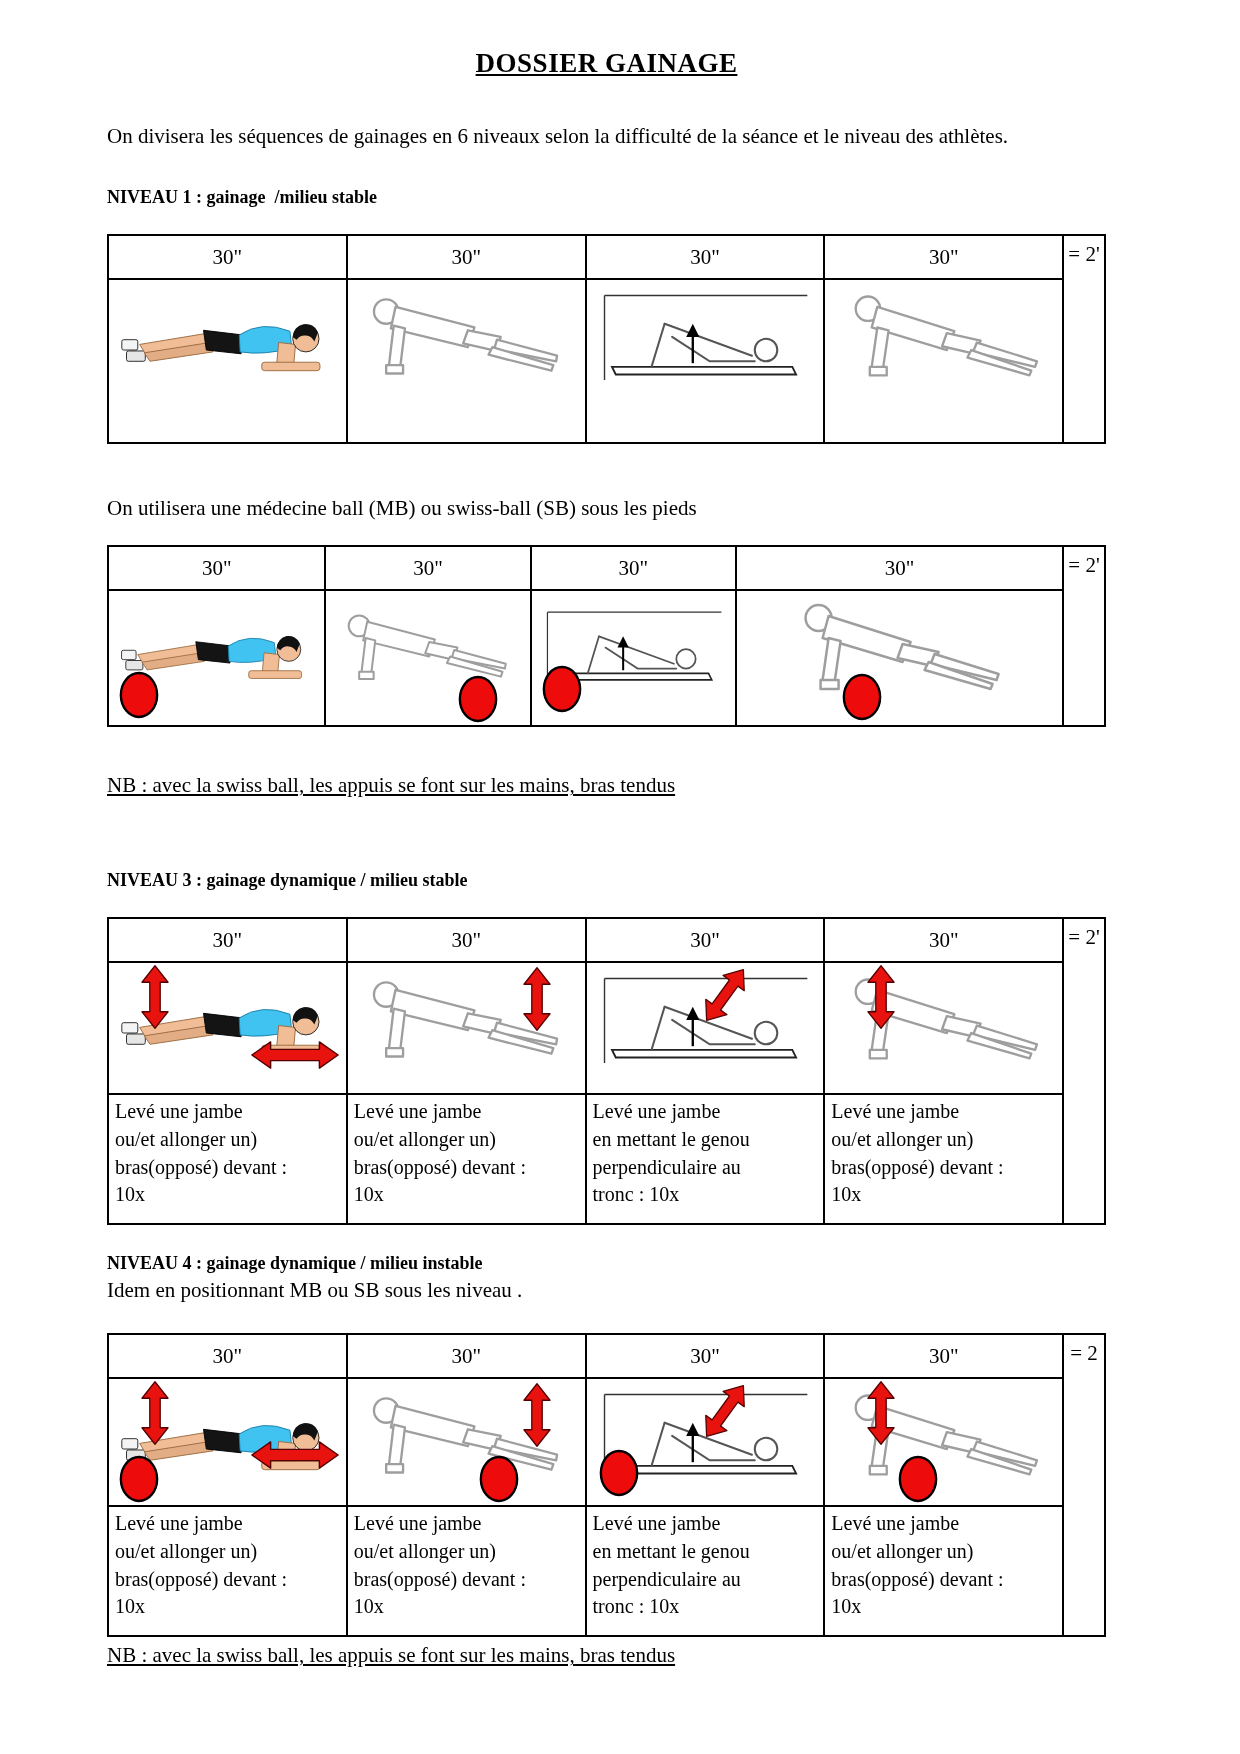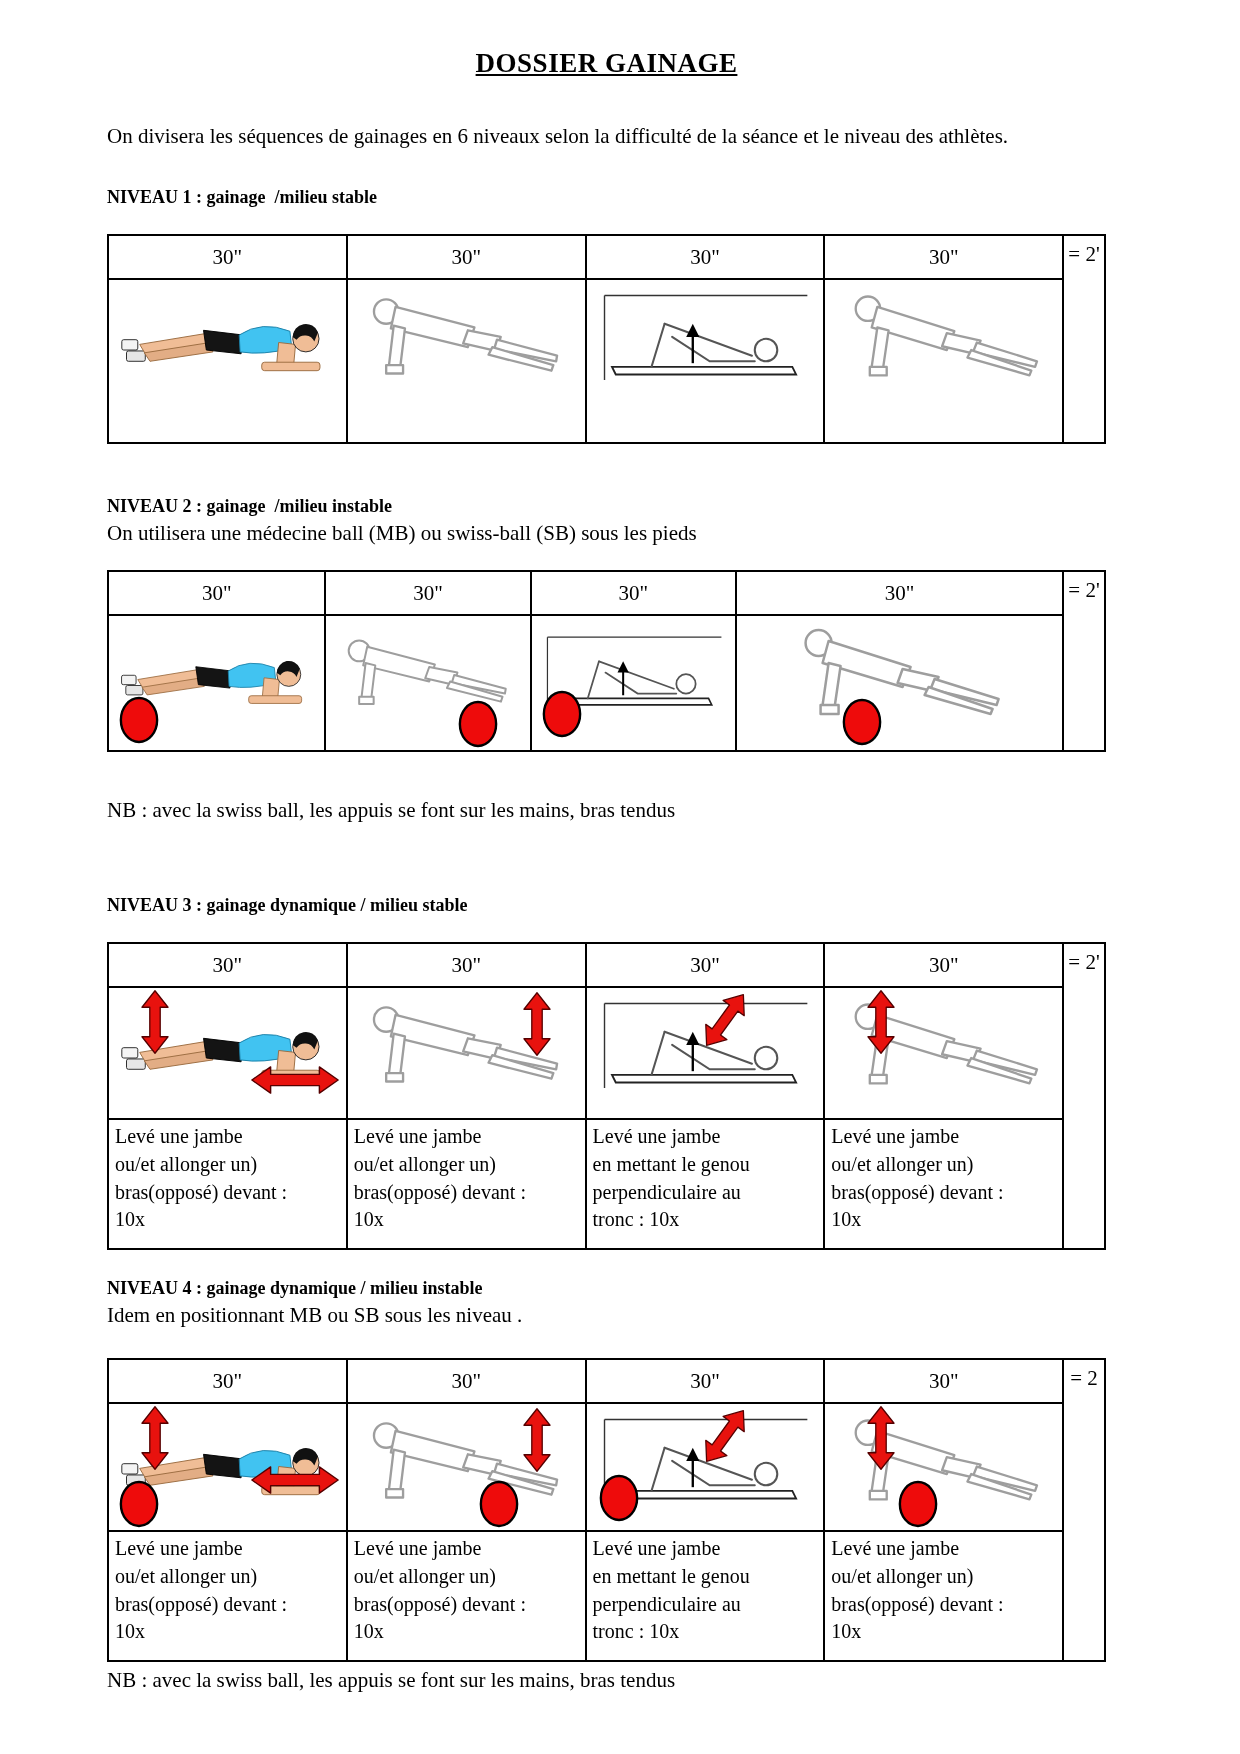--- a/index.html
+++ b/index.html
@@ -2,21 +2,21 @@
 <html><head>
 <meta charset="utf-8">
 <style>
   html,body{margin:0;padding:0;background:#fff;}
   body{width:1240px;height:1754px;color:#000;font-family:"Liberation Serif",serif;overflow:hidden;}
   .page{padding:48px 134px 0 107px;}
   .title{font-size:27px;font-weight:bold;text-align:center;text-decoration:underline;margin:0 0 42px 0;letter-spacing:.5px;}
   .intro{font-size:21px;line-height:1.45;margin:0;}
   .lvl{font-size:18px;font-weight:bold;margin:0 0 4px 0;white-space:pre-wrap;}
   .sub{font-size:21px;margin:0;}
-  .note{font-size:21px;margin:0;}
+  .note{font-size:21px;margin:0;text-decoration:underline;}
   #sec1{margin-top:36px;}
   #sec2{margin-top:52px;}
   #note1{margin-top:46px;}
   #sec3{margin-top:72px;}
   #sec4{margin-top:28px;}
   #note2{margin-top:6px;}
   table.ex{width:100%;border-collapse:collapse;table-layout:fixed;}
   table.ex td{border:2px solid #000;}
   .t1{margin-top:26px;} .t2{margin-top:24px;} .t3{margin-top:26px;} .t4{margin-top:30px;}
   col.ceq{width:23.95%;}
@@ -150,21 +150,20 @@
                   <use href="#sym-sideplank2"></use>
                 </svg>
           </div>
             </td>
         </tr>
       </tbody>
     </table>
   </section>
 
   <section id="sec2">
-    <h2 class="lvl">NIVEAU 2 : gainage  /milieu instable</h2>
     <p class="sub">On utilisera une médecine ball (MB) ou swiss-ball (SB) sous les pieds</p>
     <table class="ex t2">
       <colgroup>
           <col class="c2a">
           <col class="c2b">
           <col class="c2c">
           <col class="c2d">
           <col class="ctot">
         </colgroup>
       <tbody>

